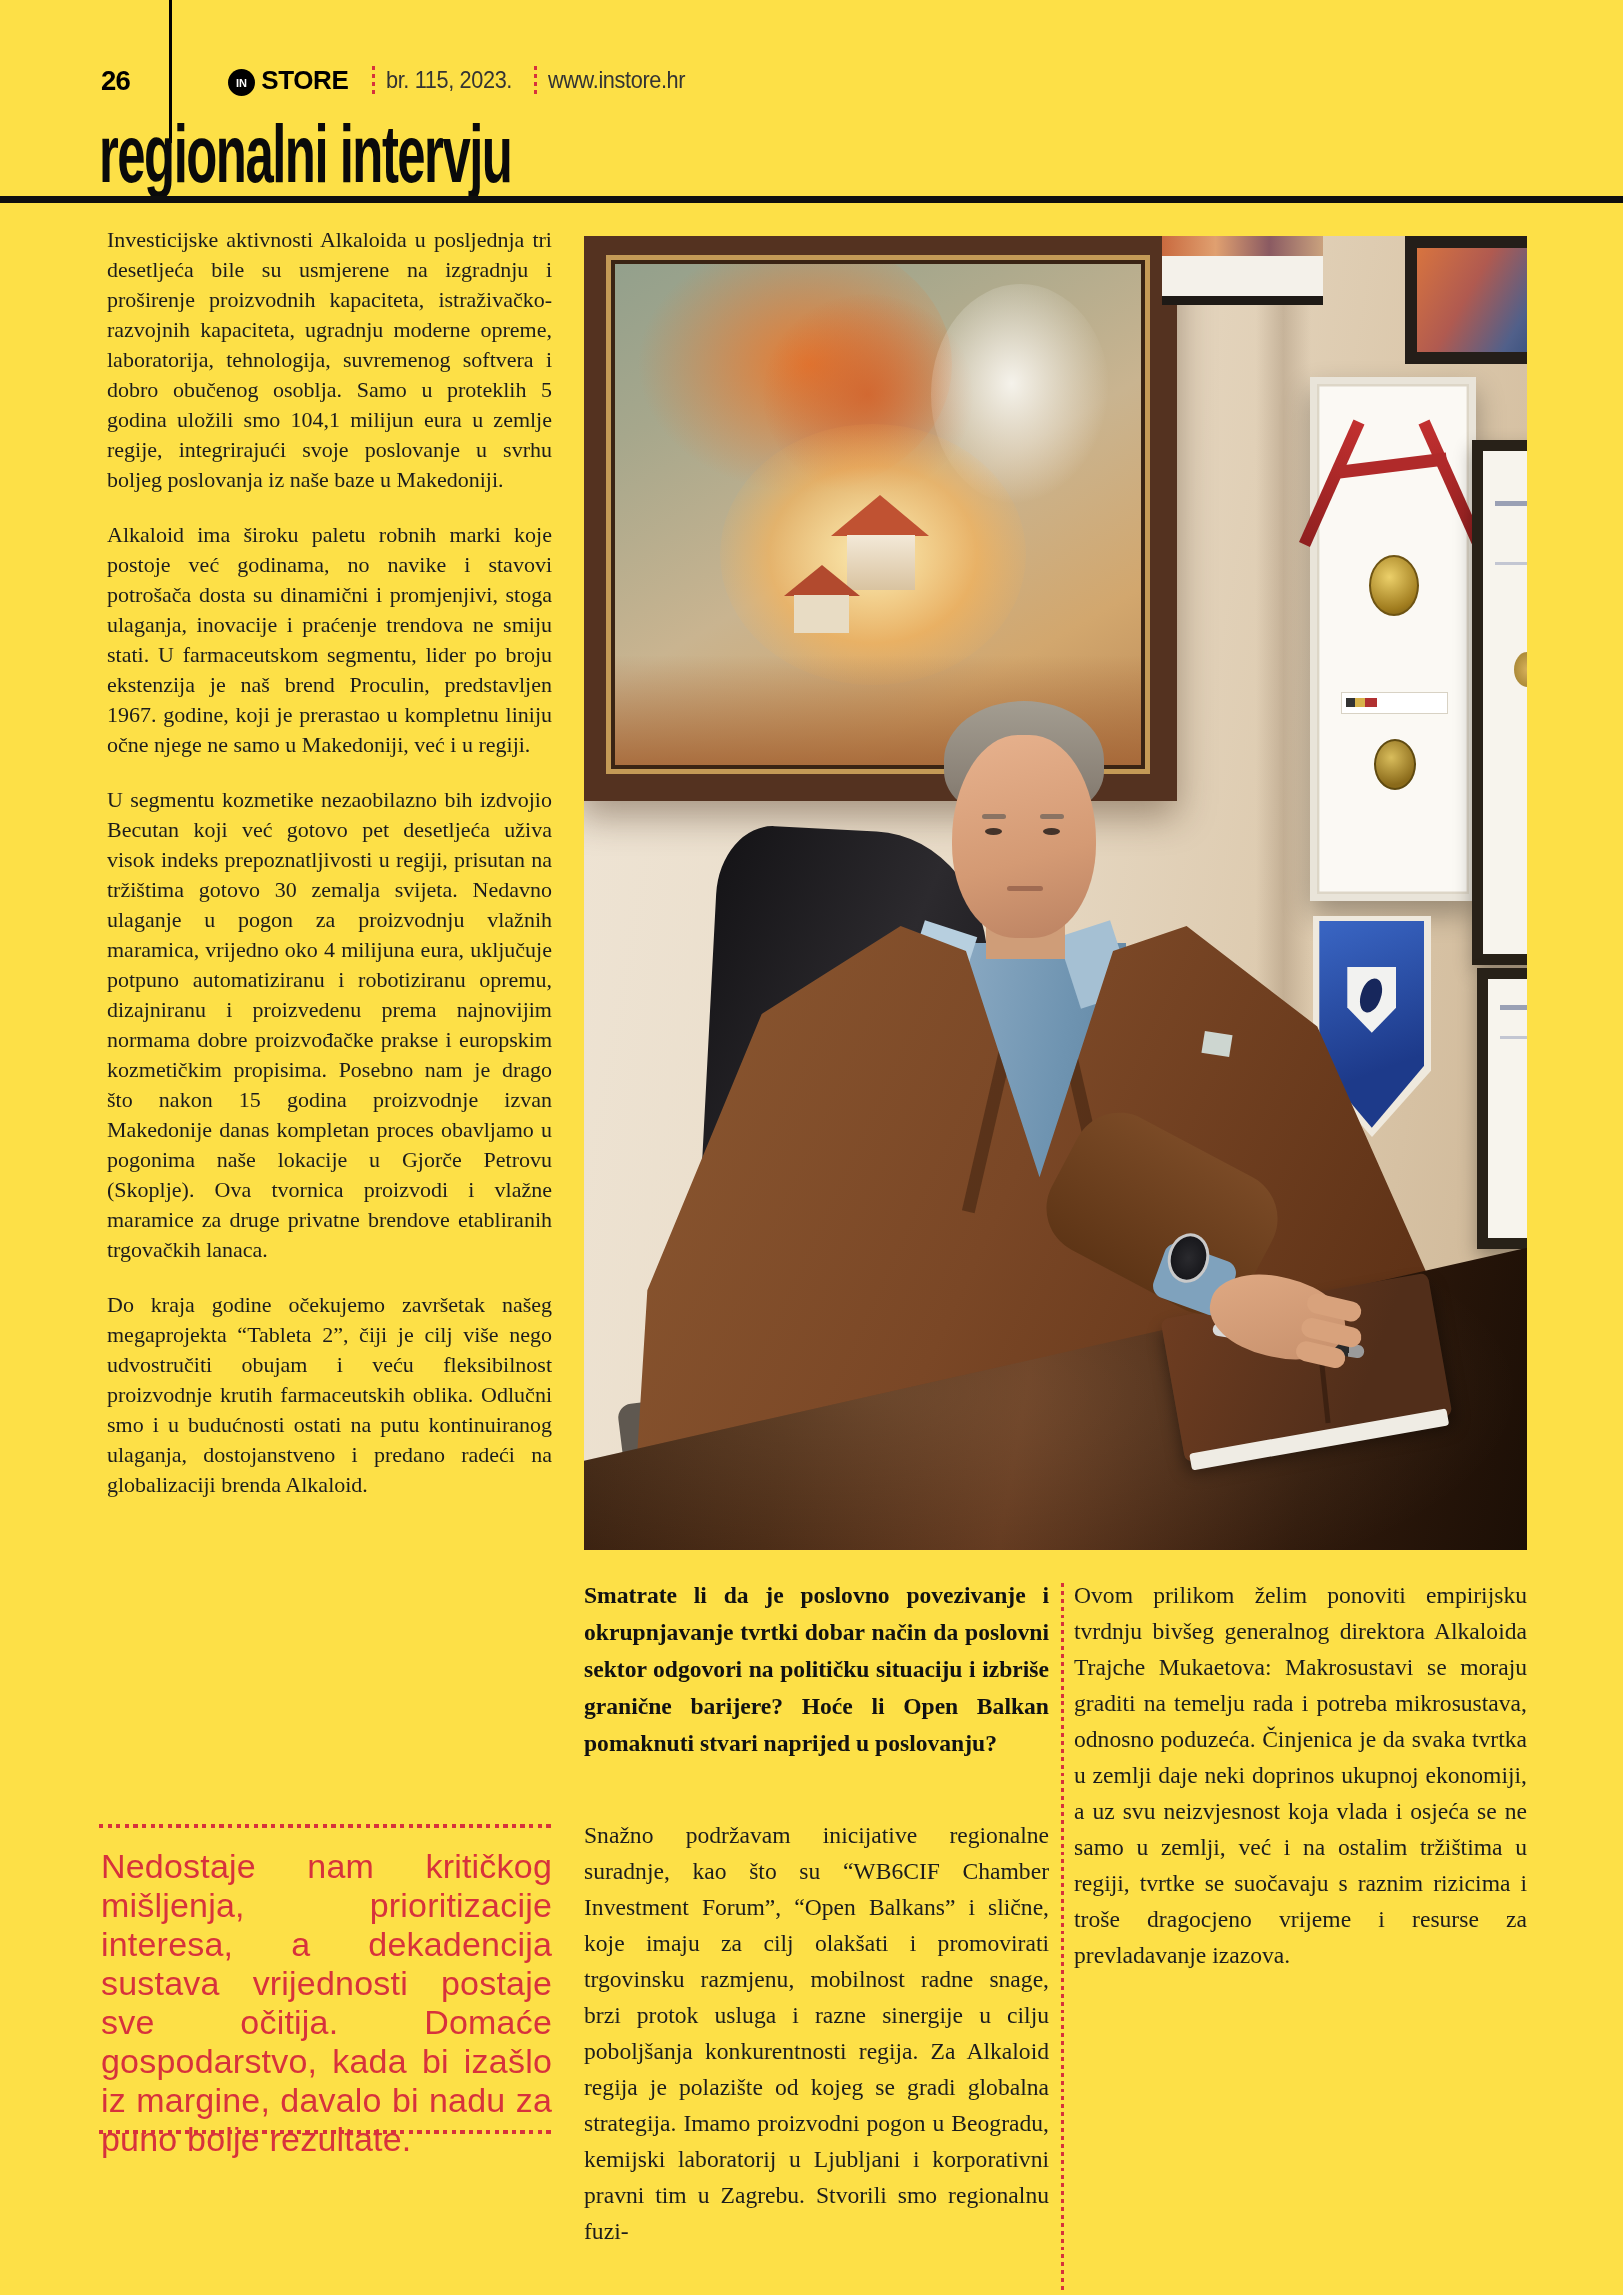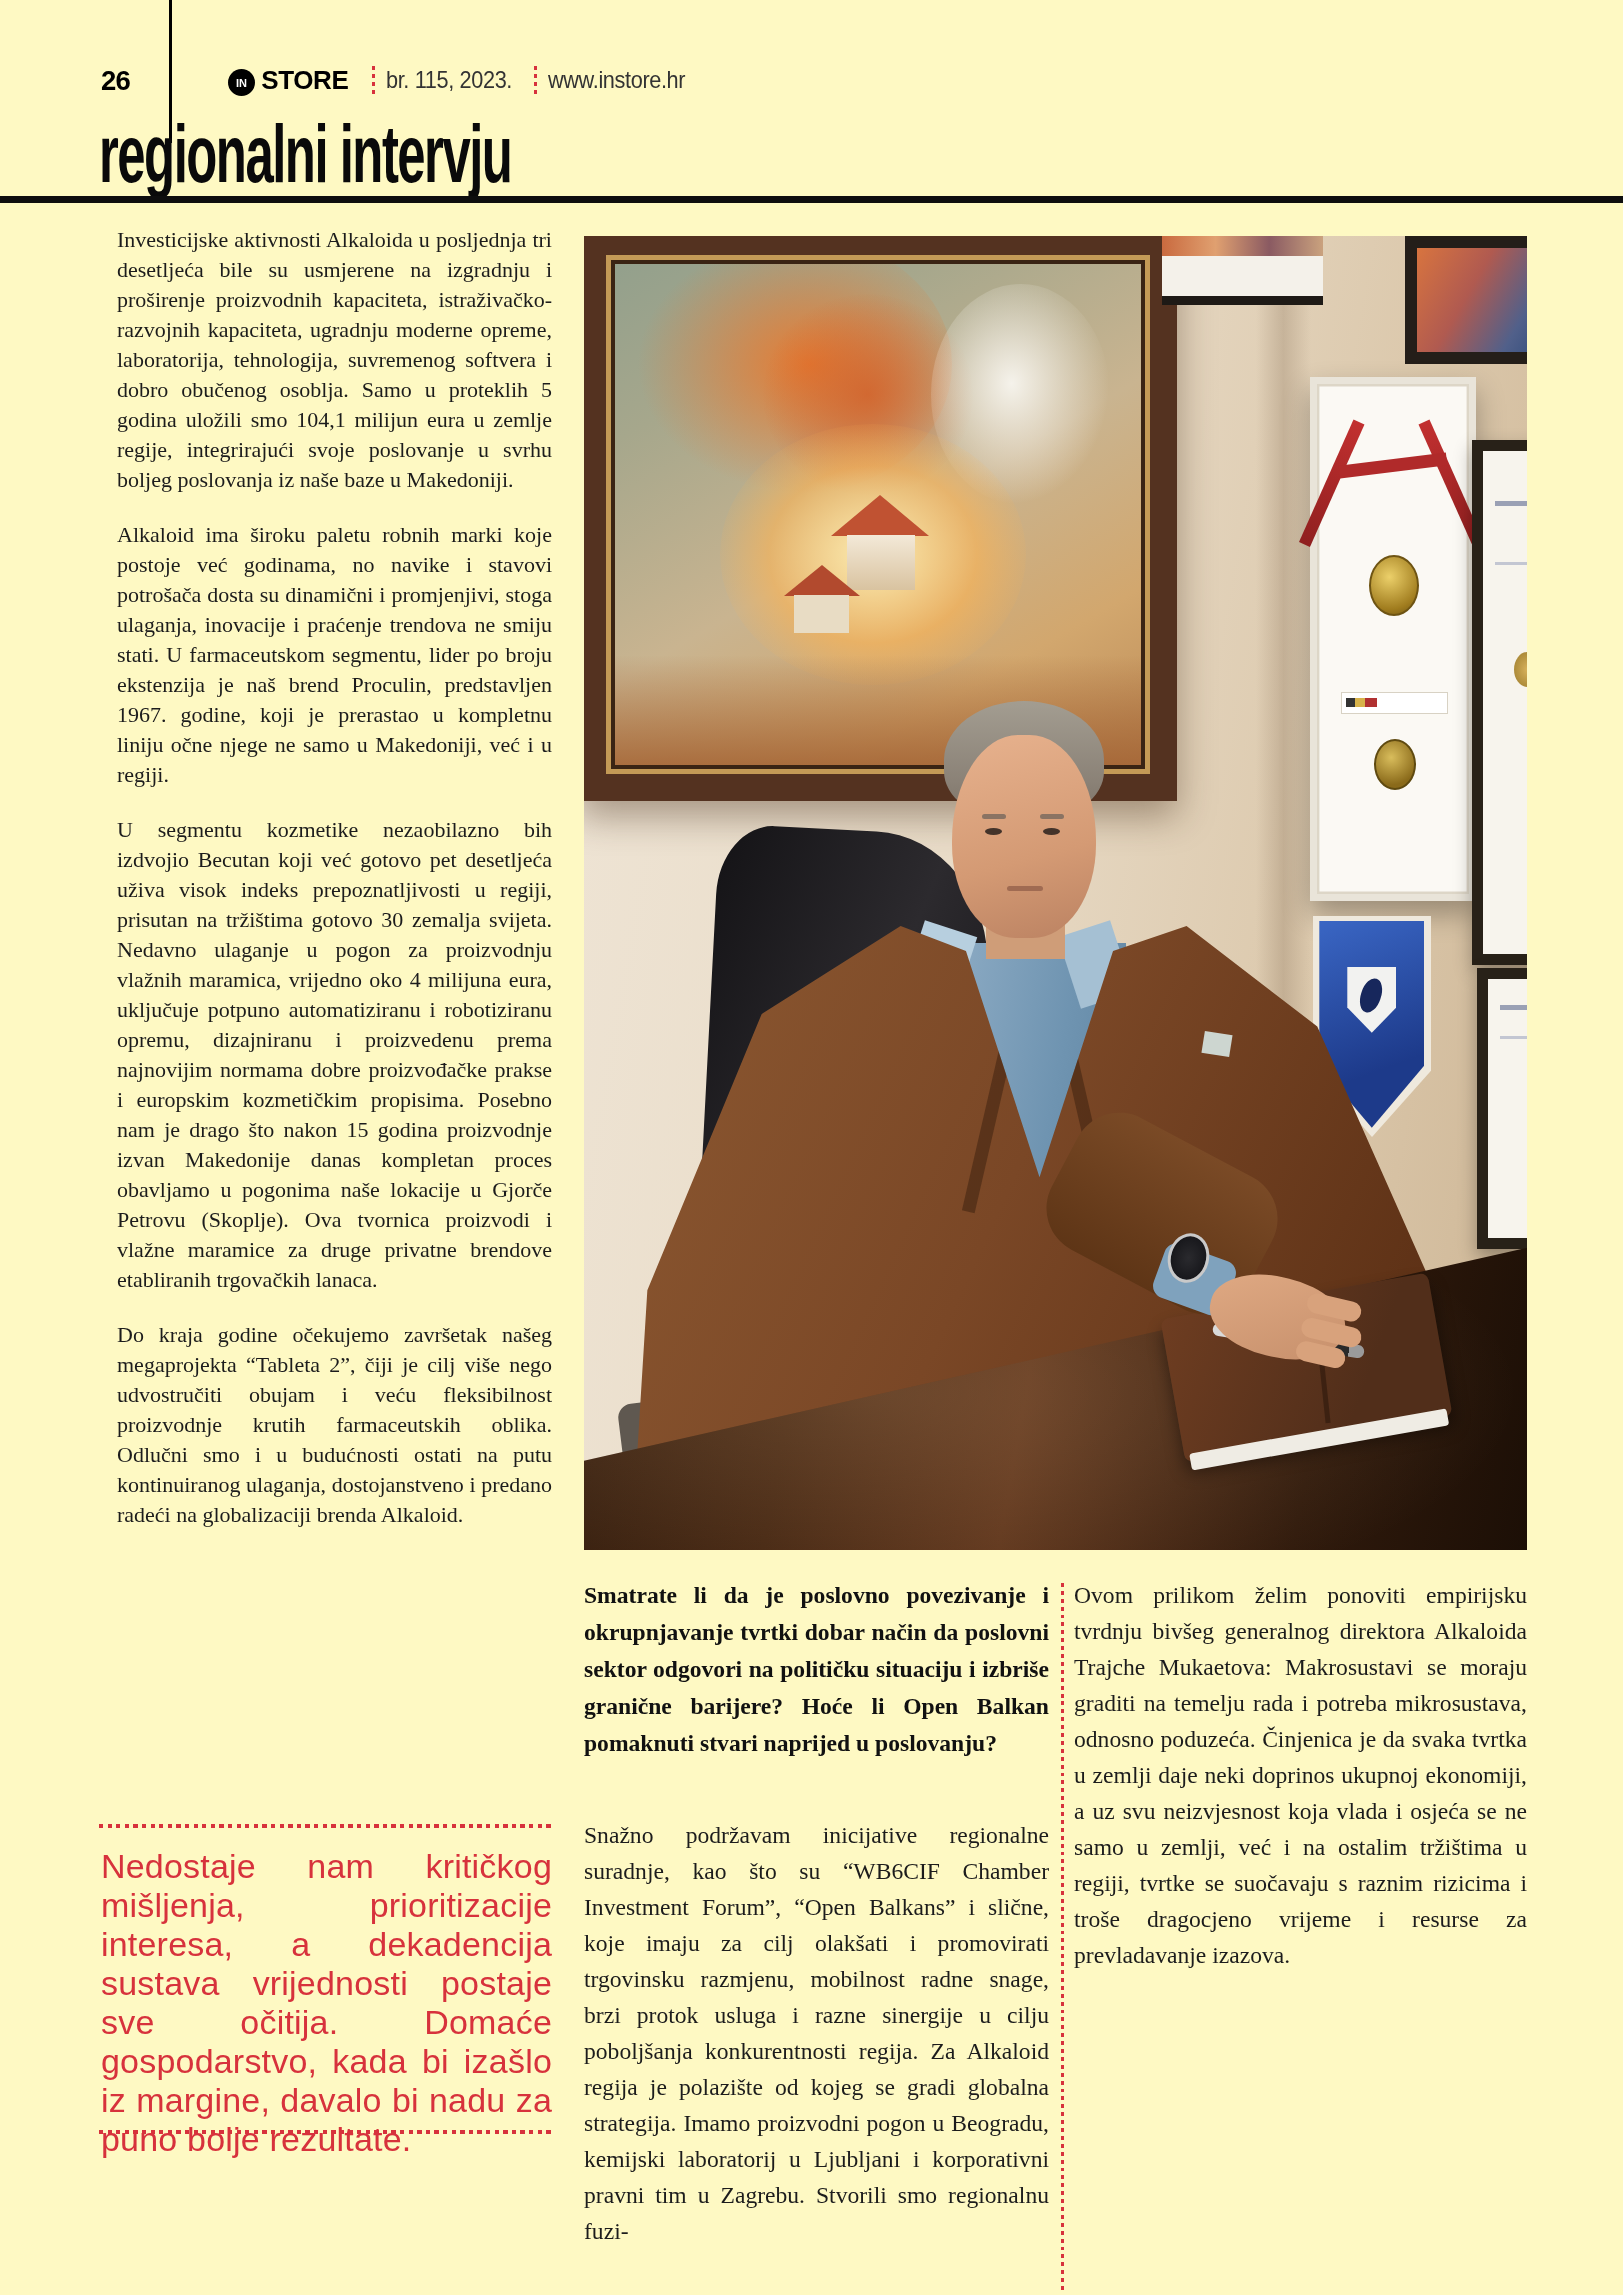--- a/index.html
+++ b/index.html
@@ -1,16 +1,16 @@
 <!DOCTYPE html>
 <html style="font-size:12.6px"><head>
 <meta charset="utf-8">
 <style>
   html,body{margin:0;padding:0;background:#ffffff;}
-  .page{position:relative;width:1623px;height:2295px;background:#fef9c3;overflow:hidden;
+  .page{position:relative;width:1623px;height:2295px;background:#fde047;overflow:hidden;
         font-family:"Liberation Serif",serif;color:#1c1c1c;}
 
   
   .vline{position:absolute;left:169px;top:0;width:3.1px;height:143px;background:#000;}
   .header{position:absolute;left:101px;top:63px;height:35px;display:flex;align-items:center;
           font-family:"Liberation Sans",sans-serif;}
   .page-num{font-size:27.5px;font-weight:800;color:#000;margin-right:98px;letter-spacing:-0.8px;}
   .brand-wrap{display:flex;align-items:flex-end;}
   .brand-icon{width:27px;height:27px;border-radius:50%;background:#000;color:#fff;
               display:flex;align-items:center;justify-content:center;
@@ -21,21 +21,21 @@
   .issue,.website{font-size:23.6px;color:#333;letter-spacing:-0.4px;transform:scaleX(.92);transform-origin:0 50%;}
 
   
   .title{position:absolute;left:99px;top:113px;font-family:"Liberation Sans",sans-serif;
          font-size:82px;font-weight:800;letter-spacing:-2.4px;color:#0a0a0a;white-space:nowrap;
          transform:scaleX(.62);transform-origin:0 0;line-height:1;}
   .rule{position:absolute;left:0;top:196px;width:1623px;height:7px;background:#0e0e0e;}
 
   
   .col1{position:absolute;left:101px;top:225px;width:451px;}
-  .col1 p{font-size:22px;line-height:30px;margin:0 0 25px 16px;text-align:justify;}
+  .col1 p{font-size:22px;line-height:30px;margin:0 0 25px 6px;text-align:justify;}
   .question{position:absolute;left:584px;top:1577px;width:465px;font-weight:700;
             font-size:23.6px;line-height:37px;text-align:justify;color:#111;}
   .answer{position:absolute;left:584px;top:1817px;width:465px;font-size:23.6px;line-height:36px;text-align:justify;}
   .col3{position:absolute;left:1074px;top:1577px;width:453px;}
   .col3 p{font-size:23.6px;line-height:36px;margin:0 0 20.4px 0;text-align:justify;}
   .vdot{position:absolute;left:1061px;top:1583px;width:3.1px;height:707px;
         background:repeating-linear-gradient(to bottom,#d7323c 0 3.9px,transparent 3.9px 7.9px);}
 
   
   .dot-h{position:absolute;left:99px;width:455px;height:3.9px;

